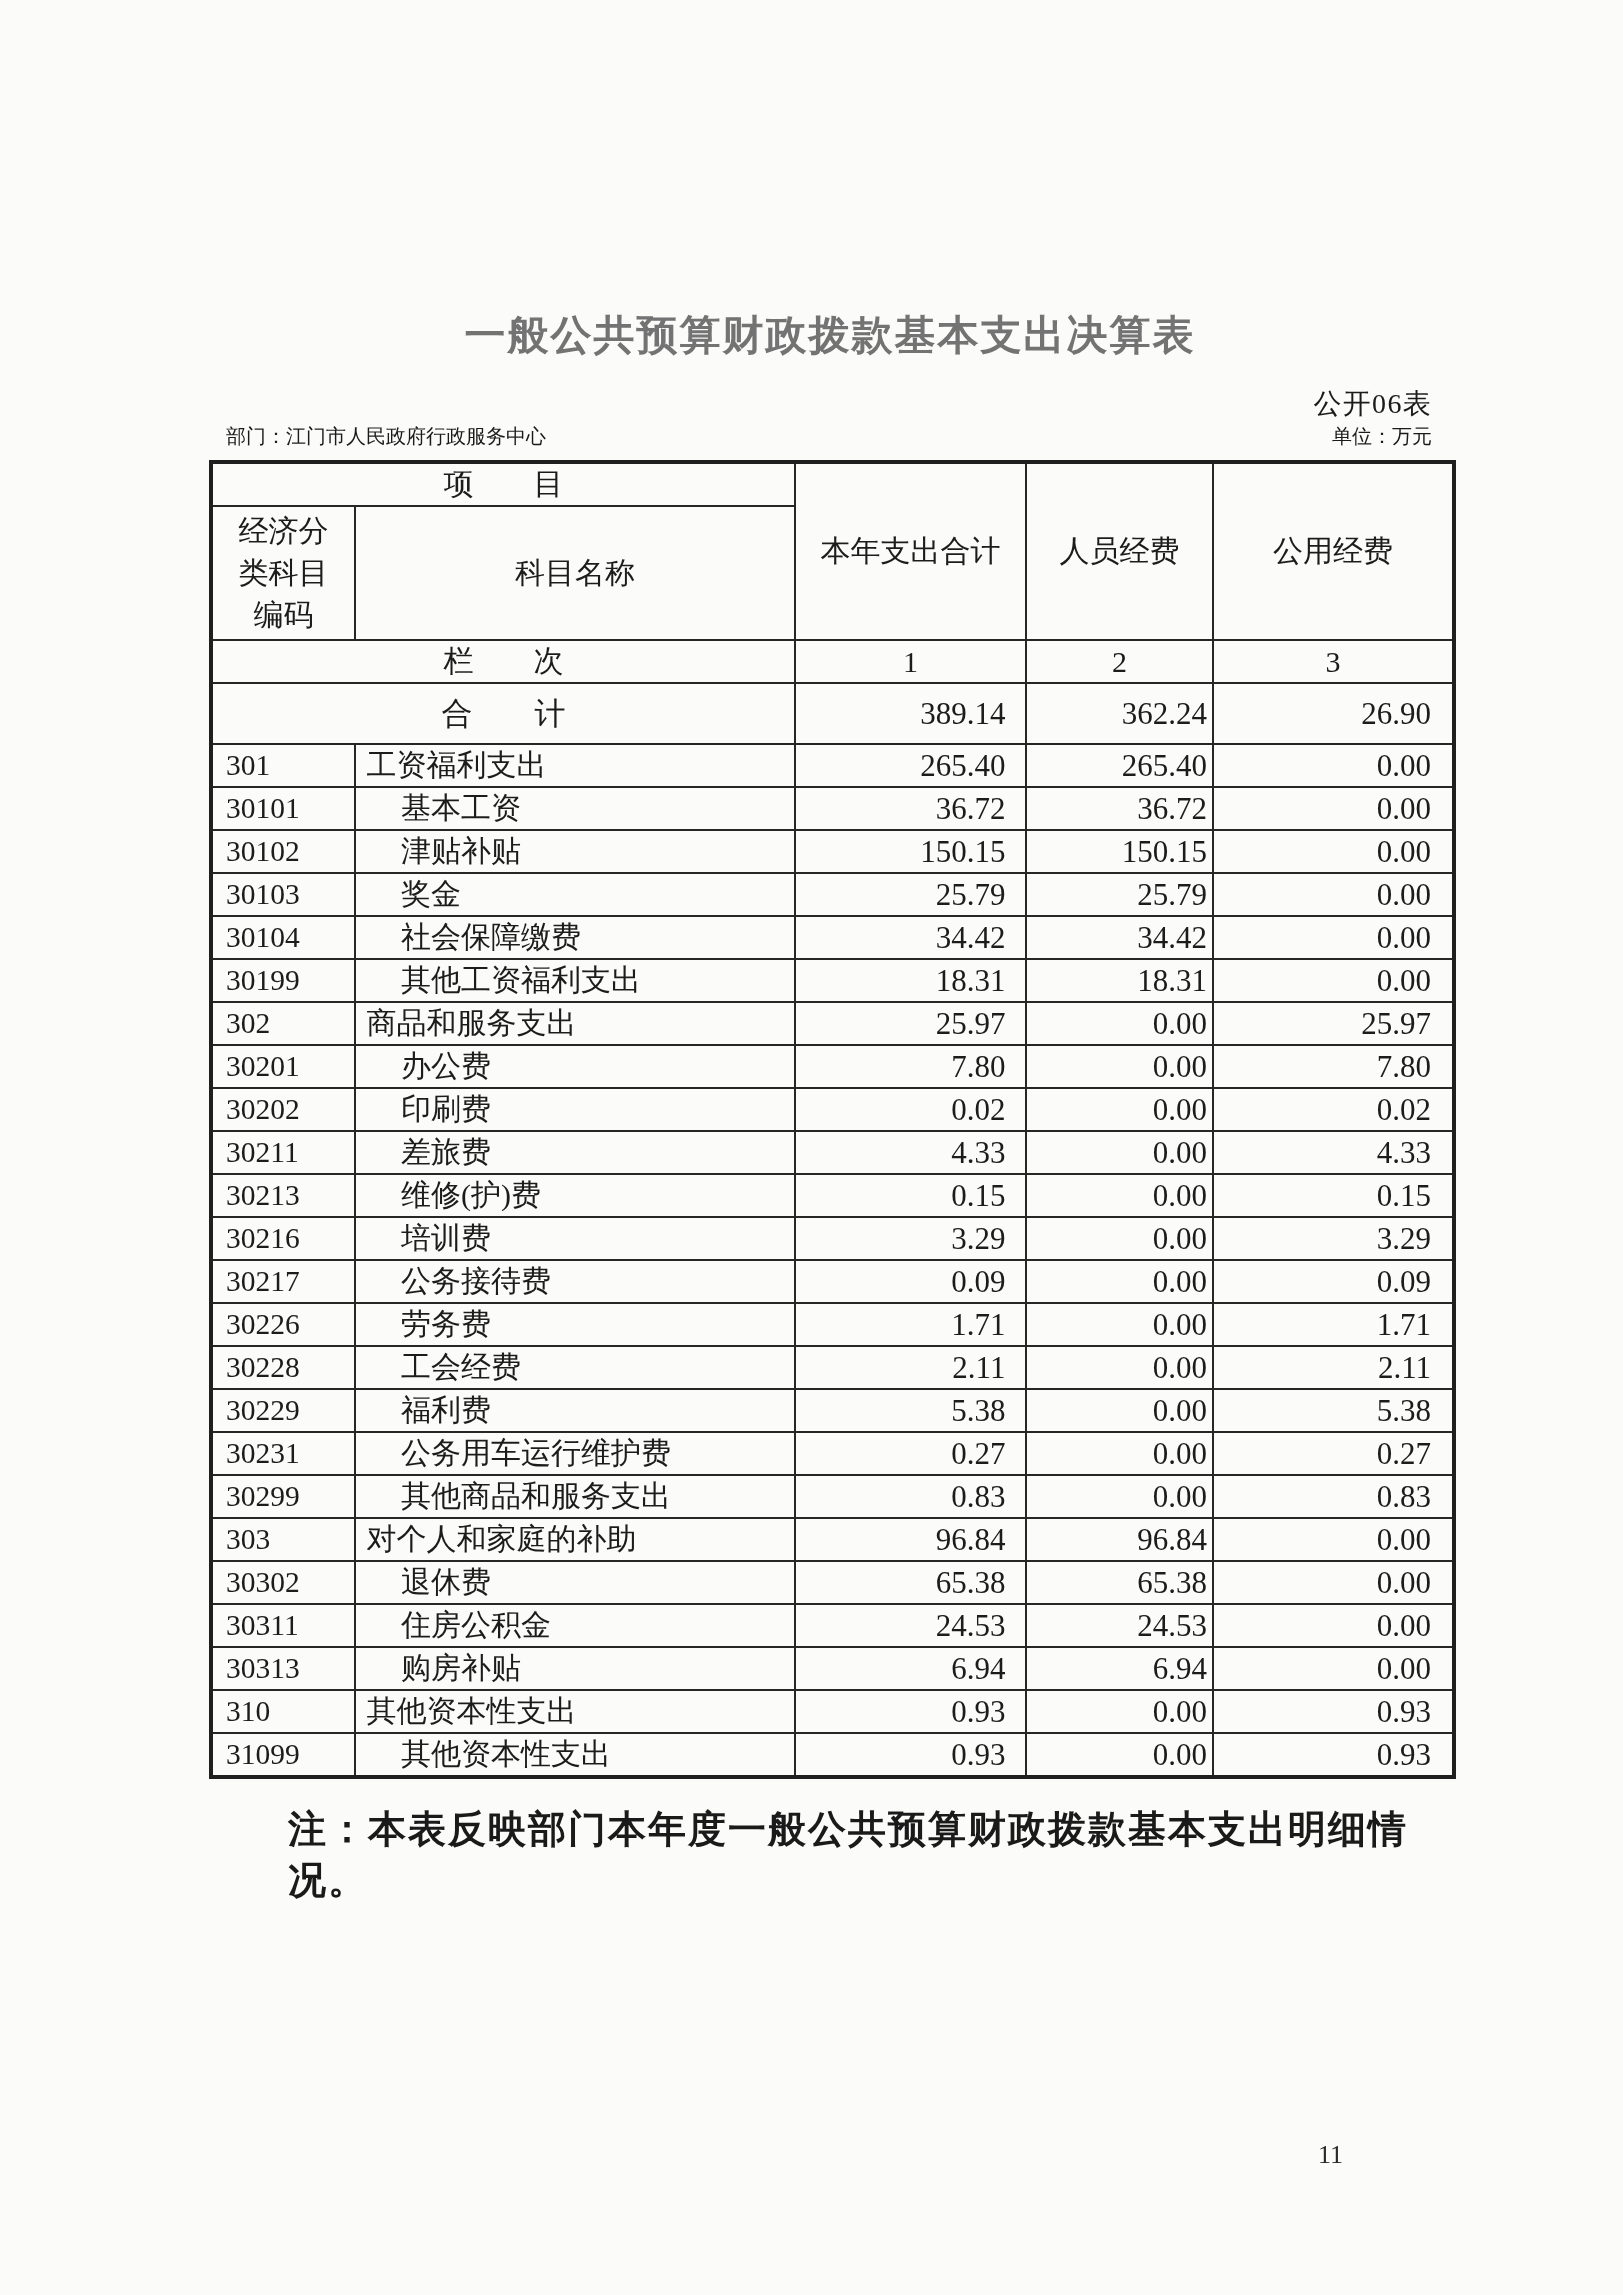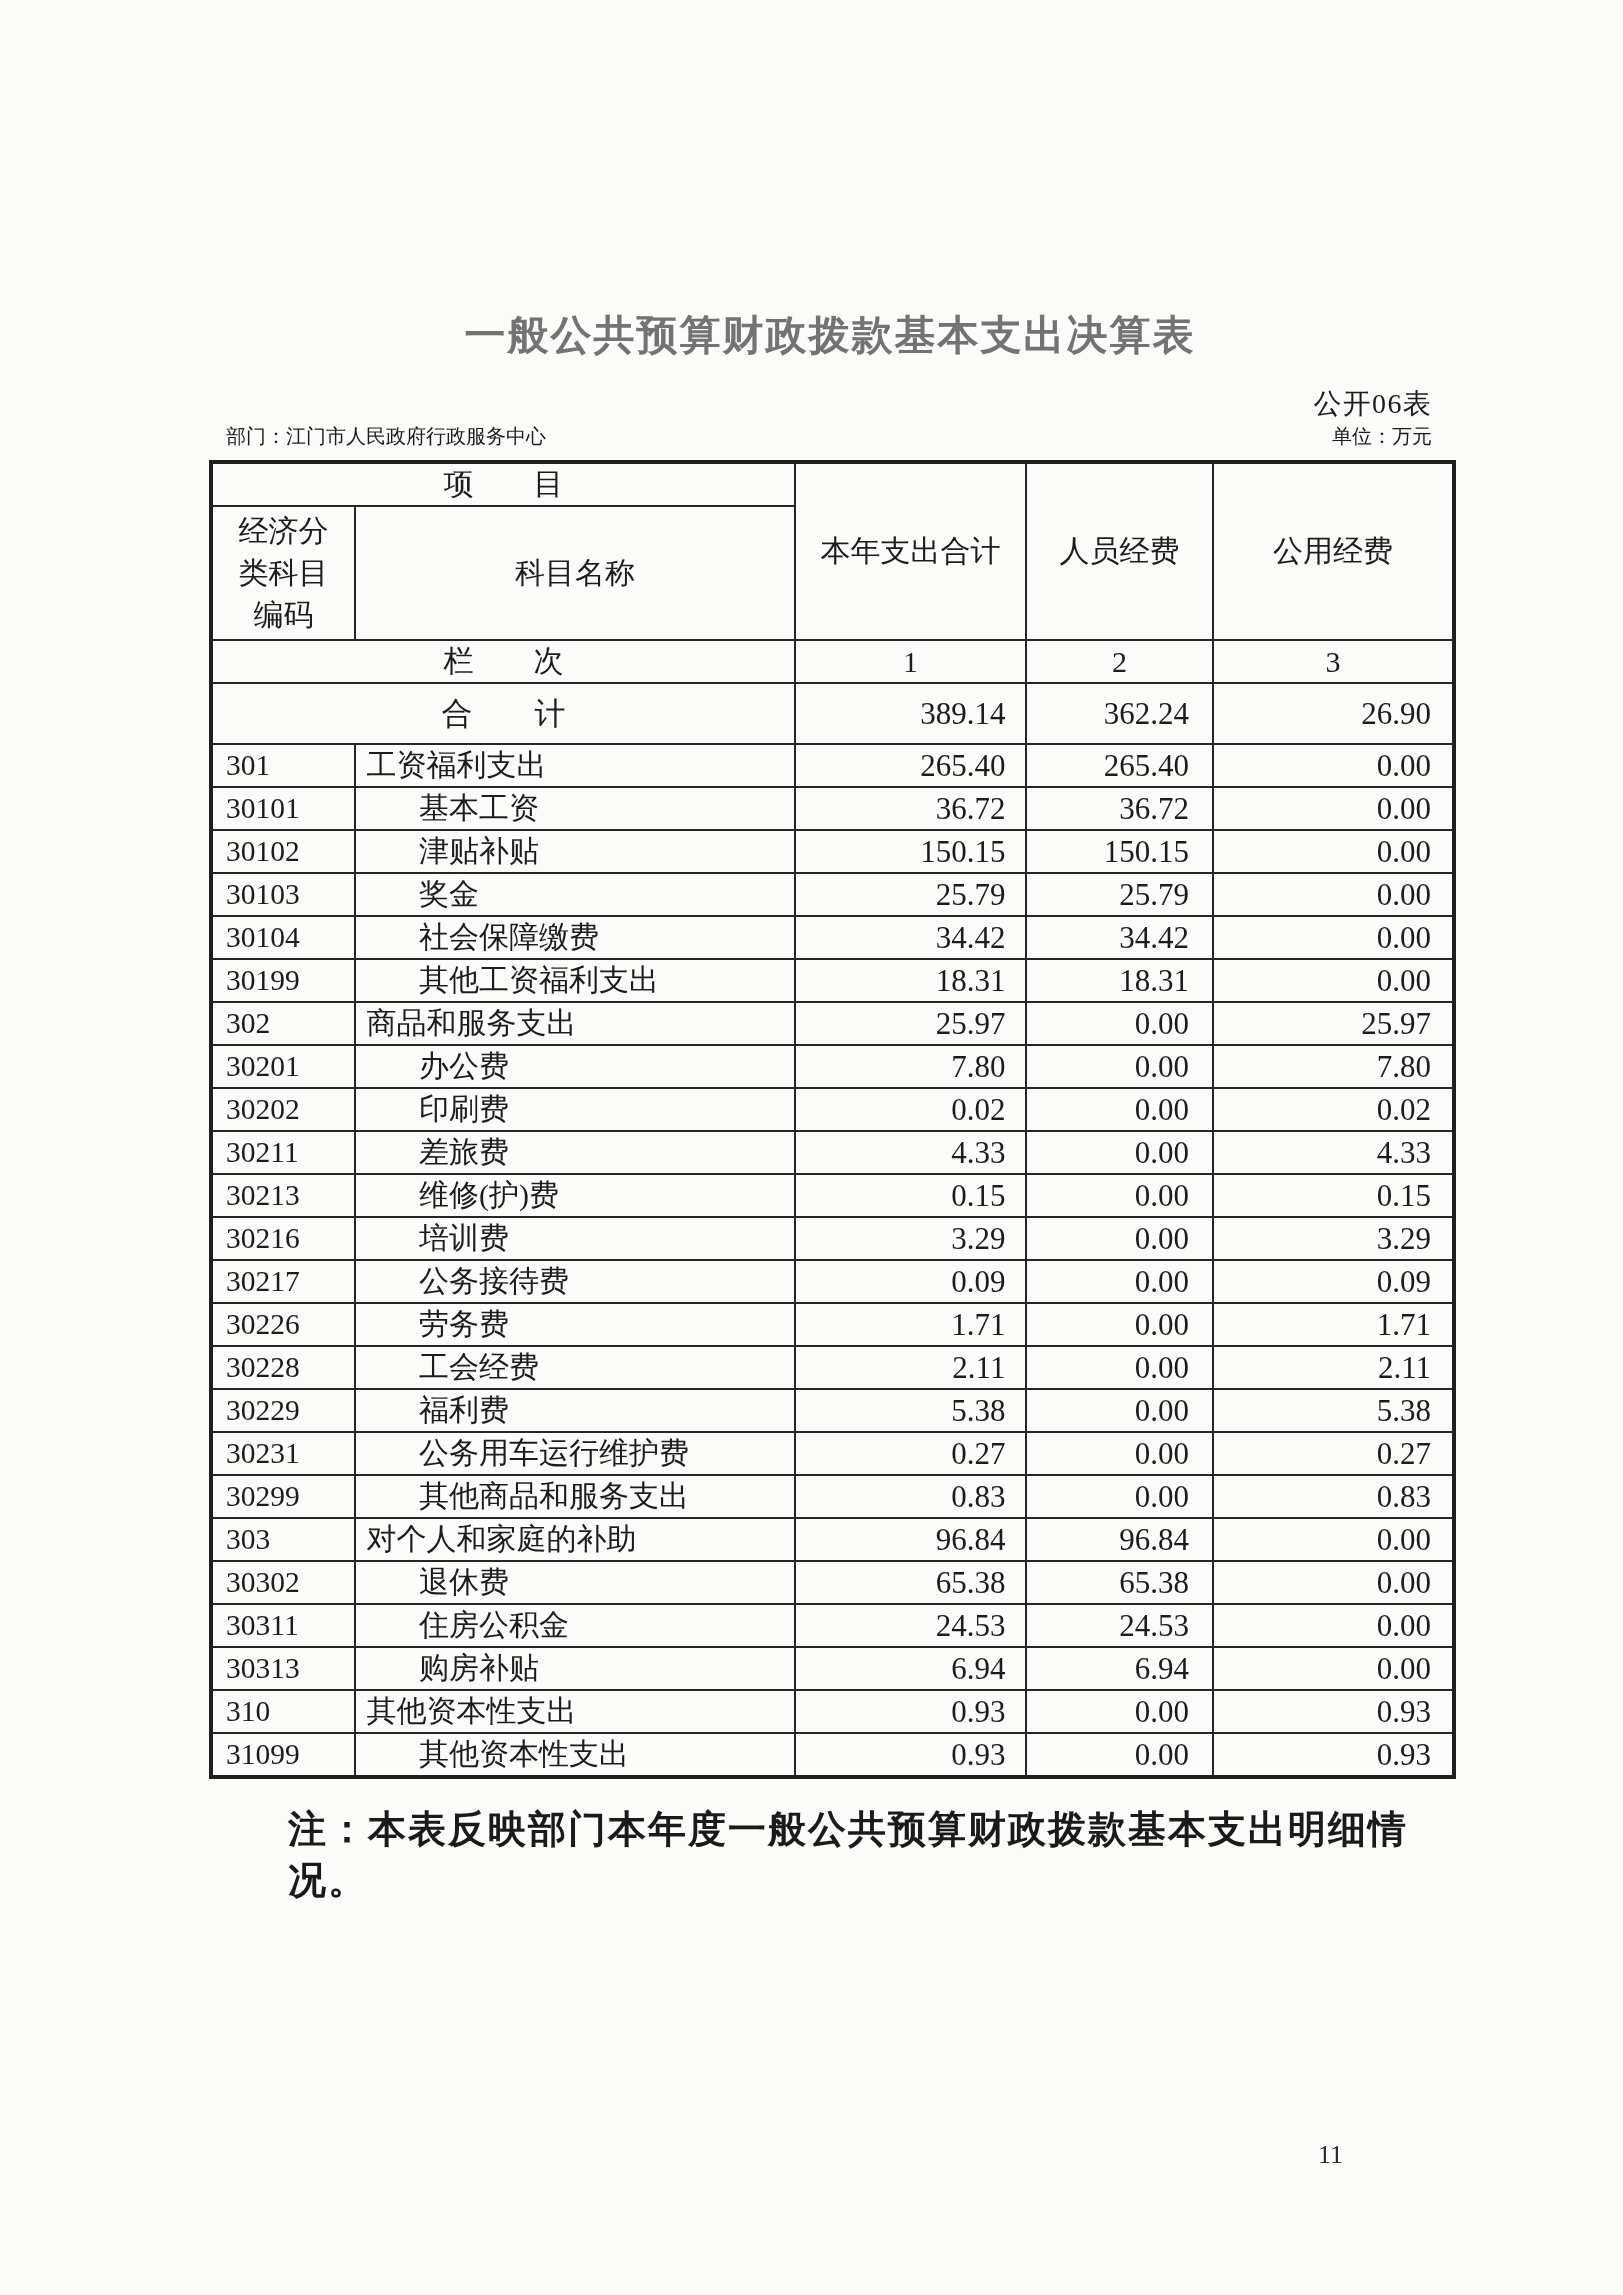--- a/index.html
+++ b/index.html
@@ -45,24 +45,24 @@
   tr.r-project  { height: 43px; }
   tr.r-subheader{ height: 134px; }
   tr.r-index    { height: 42px; }
   tr.r-total    { height: 61px; }
   tr.r-data     { height: 32px; }
 
   .c-center { text-align: center; }
   .code-lines .line { display: block; line-height: 42px; }
   .code { padding-left: 13px; font-size: 29.5px; }
   .name { padding-left: 10.5px; }
-  .name.indent { padding-left: 63px; }
+  .name.indent { padding-left: 45px; }
   .num  { text-align: right; font-size: 31px; }
   .num.c1 { padding-right: 19.6px; }
-  .num.c2 { padding-right: 23px; }
+  .num.c2 { padding-right: 5px; }
   .num.c3 { padding-right: 21px; }
   .total-label { font-size: 31px; }
 
   .note {
     position: absolute; top: 1804px; left: 288px; width: 1178px;
     font-size: 38px; font-weight: bold; letter-spacing: 2px;
     color: #1a1a1a;
   }
   .page-number {
     position: absolute; top: 2140px; left: 1318px;

